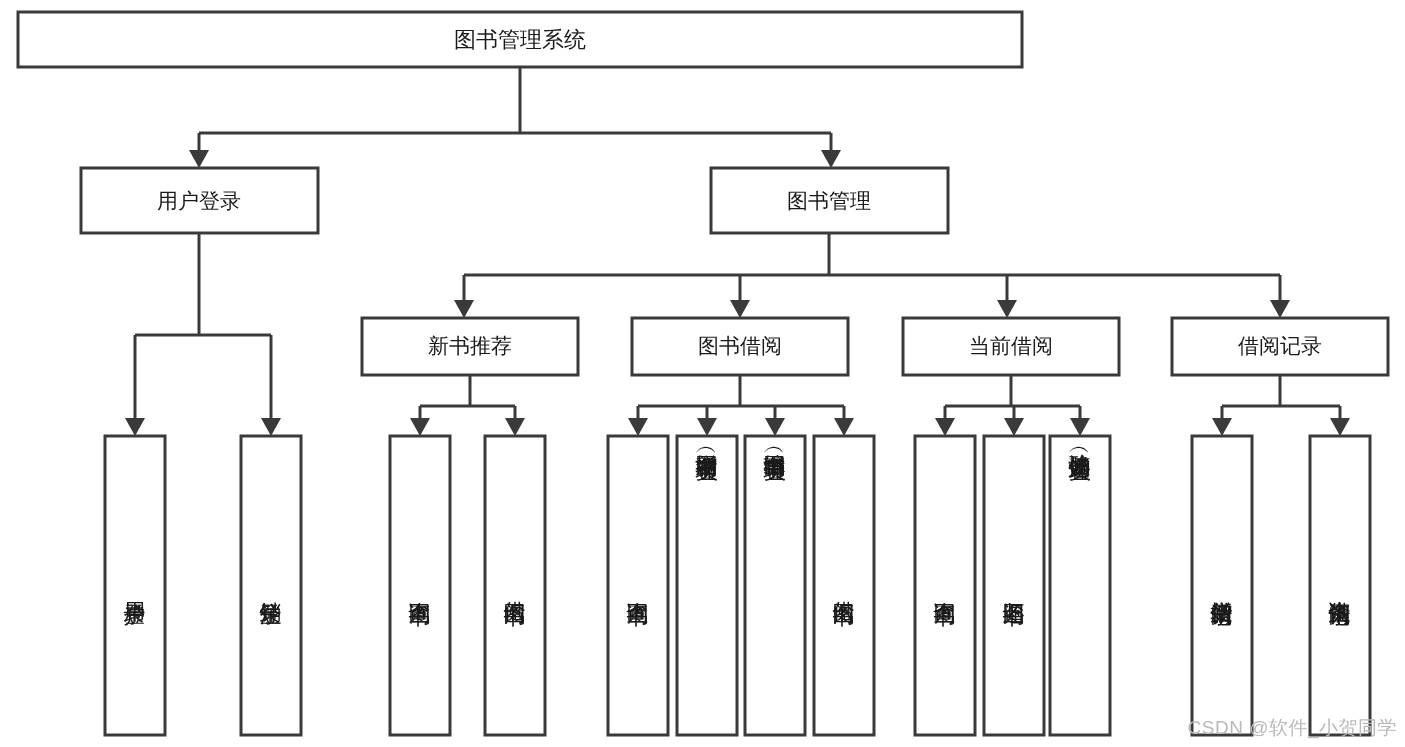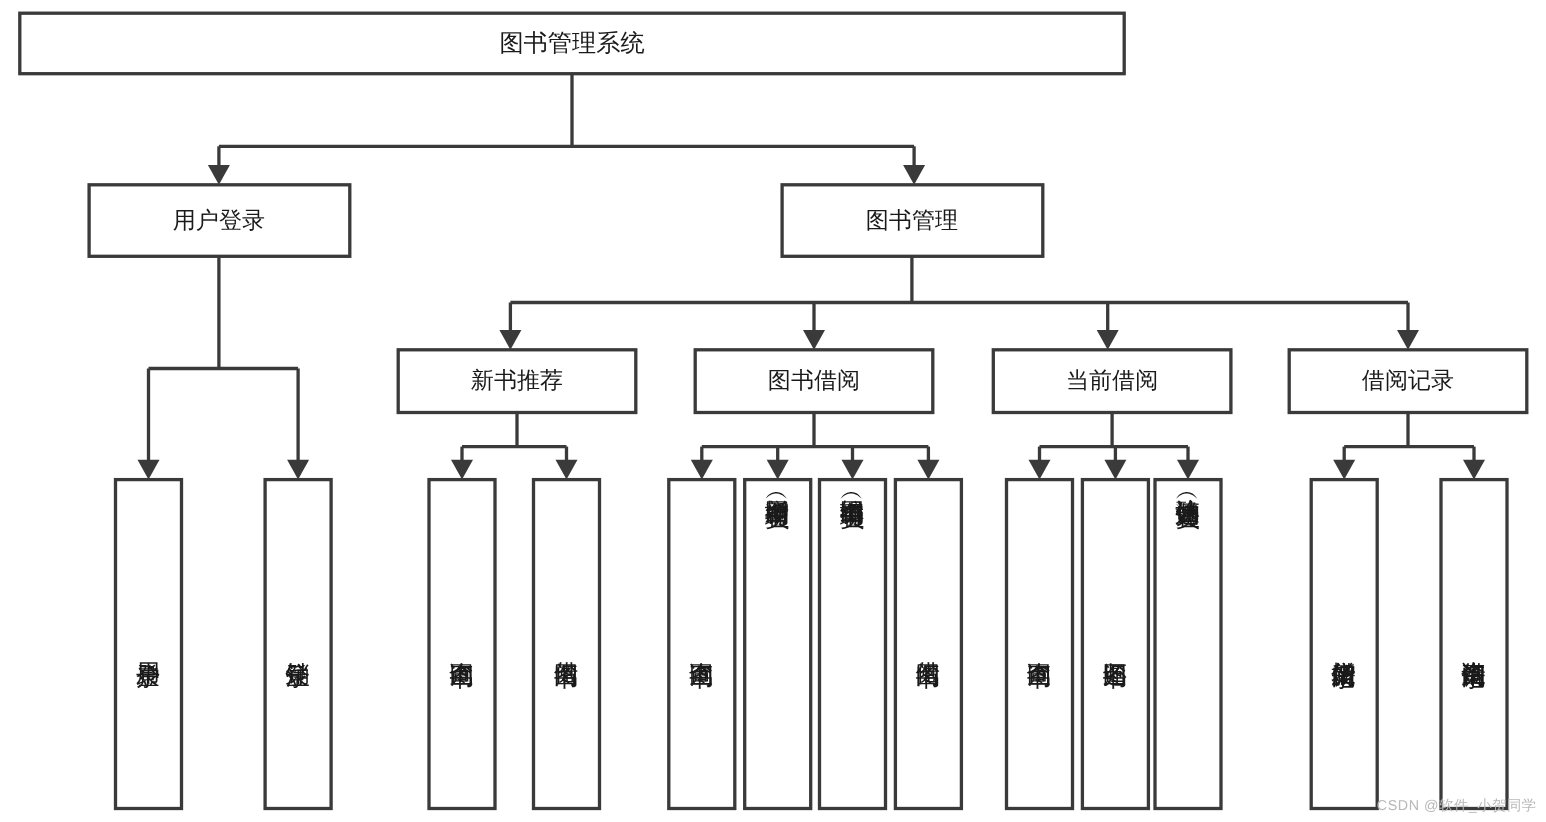--- a/index.html
+++ b/index.html
@@ -67,21 +67,21 @@
     line-height: 1.14;
     color: #1a1a1a;
     letter-spacing: 1px;
     white-space: nowrap;
   }
   .watermark {
     position: absolute;
     right: 8px;
     bottom: 6px;
     font-family: "Liberation Sans", "DejaVu Sans", sans-serif;
-    font-size: 13px;
+    font-size: 19px;
     color: #b9b9b9;
     letter-spacing: 0.5px;
     white-space: nowrap;
   }
 </style>
 </head>
 <body>
 
 <div id="diagram-root">
 

